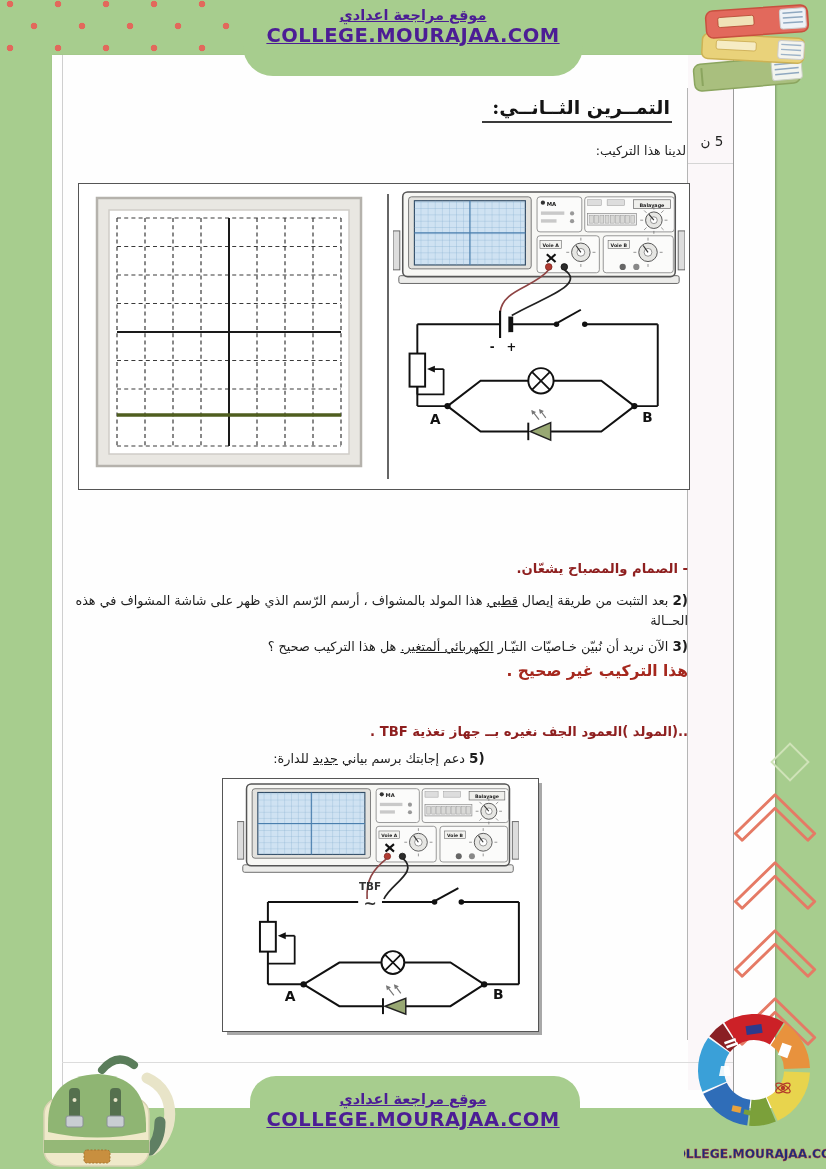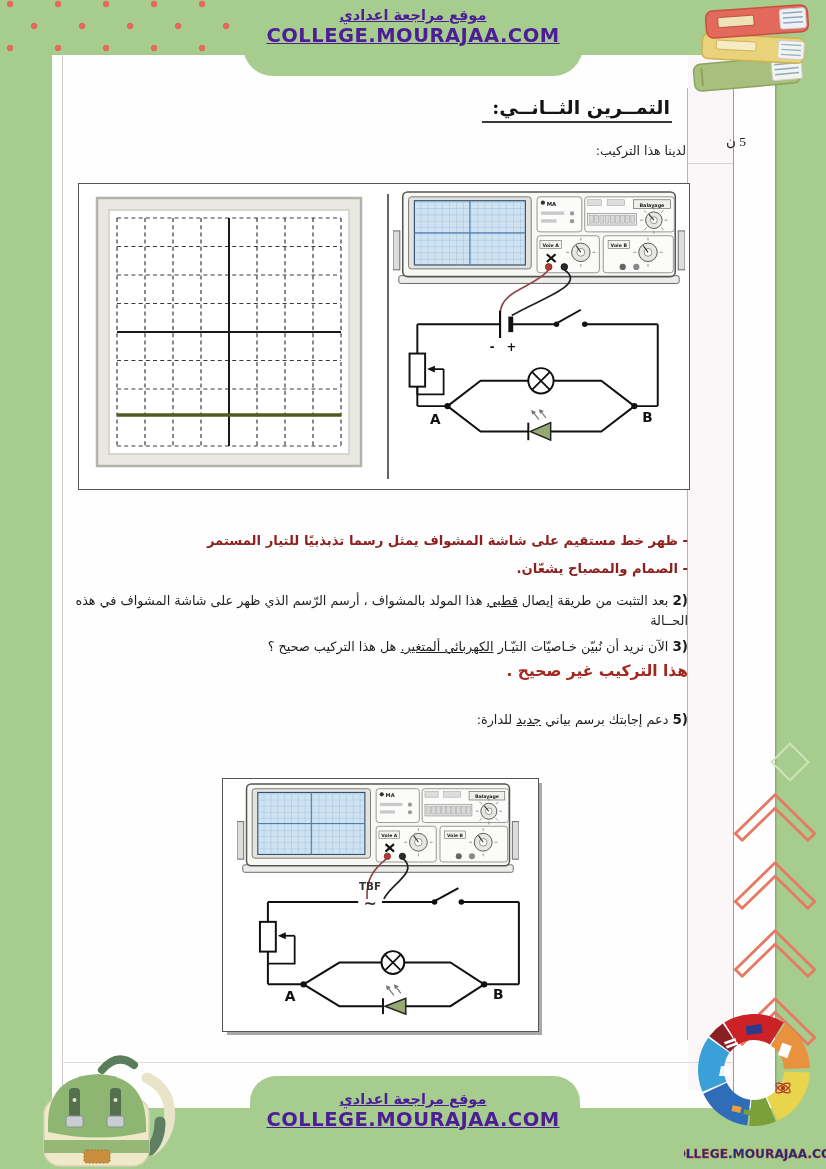--- a/index.html
+++ b/index.html
@@ -9,21 +9,21 @@
     background-image:
       radial-gradient(circle,#e2695c 3px,rgba(0,0,0,0) 3.6px),
       radial-gradient(circle,#e2695c 3px,rgba(0,0,0,0) 3.6px);
     background-size:48px 44px,48px 44px;
     background-position:10px 4px,34px 26px;}
   .page{position:absolute;left:52px;top:55px;width:723px;height:1053px;background:#fefefe;
     box-shadow:1px 1px 2px rgba(0,0,0,.25);}
   .vline{position:absolute;width:1px;background:#9b9b9b;}
   .hline{position:absolute;height:1px;background:#d5d5d5;}
   .score-col{position:absolute;left:688px;top:55px;width:45px;height:1035px;background:#fbf7f9;}
-  .score{position:absolute;left:716px;top:133px;width:40px;text-align:center;font-size:13.5px;color:#222;direction:rtl;font-family:Liberation Serif, serif;}
+  .score{position:absolute;left:692px;top:133px;width:40px;text-align:center;font-size:13.5px;color:#222;direction:rtl;}
   .bump-top{position:absolute;left:243px;top:0;width:340px;height:76px;background:#a7cd8e;border-radius:0 0 30px 30px;text-align:center;}
   .bump-bottom{position:absolute;left:250px;top:1076px;width:330px;height:50px;background:#a7cd8e;border-radius:26px 26px 0 0;}
   .band-bottom{position:absolute;left:0;top:1108px;width:826px;height:61px;background:#a7cd8e;}
   .banner-text{color:#4c1d95;font-weight:bold;text-decoration:underline;line-height:1.25;}
   .banner-l1{font-size:14.5px;display:block;margin-top:6px;}
   .banner-l2{font-size:19.5px;display:block;letter-spacing:.5px;}
   .footer-text{position:absolute;left:213px;top:1084px;width:400px;text-align:center;z-index:6;}
   .title{position:absolute;right:154px;top:96px;font-size:19px;font-weight:bold;color:#141414;
     border-bottom:2.5px solid #3a3a3a;padding:0 2px 3px 10px;direction:rtl;font-family:"DejaVu Serif","DejaVu Sans",serif;}
   .intro{position:absolute;right:140px;top:143px;font-size:12.5px;color:#222;direction:rtl;}
@@ -237,37 +237,37 @@
         <polygon points="150,225 155,227 151,230" fill="#777"></polygon>
       </g>
 
       <circle cx="56" cy="222" r="3.2" fill="#111"></circle>
       <circle cx="248" cy="222" r="3.2" fill="#111"></circle>
       <text x="38" y="240" font-size="14" font-weight="bold" fill="#111">A</text>
       <text x="256" y="238" font-size="14" font-weight="bold" fill="#111">B</text>
     </svg>
   </div>
 
-  <div class="qwrap ans" style="top:531px;padding-left:0;padding-right:40px;">- ظهر خط مستقيم على شاشة المشواف يمثل رسما تذبذبيًا للتيار المستمر</div>
   <div class="qwrap ans" style="top:559px;padding-right:200px;">- الصمام والمصباح يشعّان.</div>
 
   <div class="qwrap" style="top:590px;">
     <span class="qnum"><span class="ltr">2)</span></span>
     <span>بعد التثبت من طريقة إيصال </span><span class="u">قطبي</span><span> هذا المولد بالمشواف ، أرسم الرّسم الذي ظهر على شاشة المشواف في هذه</span><br>
     <span>الحــالة</span>
   </div>
 
   <div class="qwrap" style="top:636px;">
     <span class="qnum"><span class="ltr">3)</span></span>
     <span>الآن نريد أن نُبيّن خـاصيّات التيّـار </span><span class="u">الكهربائي ألمتغير.</span><span> هل هذا التركيب صحيح ؟</span>
   </div>
   <div class="qwrap ans-big" style="top:661px;padding-right:95px;">هذا التركيب غير صحيح .</div>
 
-
-  <div class="qwrap" style="top:709px;">
+  <div class="qwrap ans" style="top:722px;padding-right:42px;">..(المولد )العمود الجف نغيره بــ جهاز تغذية TBF .</div>
+
+  <div class="qwrap" style="top:748px;text-align:center;">
     <span class="qnum"><span class="ltr">5)</span></span>
     <span>دعم إجابتك برسم بياني </span><span class="u">جديد</span><span> للدارة:</span>
   </div>
 
   <div class="figure fig2">
     <svg style="position:absolute;left:0;top:0;" width="313" height="250" viewBox="0 0 315 252">
       <use href="#osc" x="14" y="3" width="284" height="95"></use>
 
       <path d="M165,80 C150,92 144,102 145,121" fill="none" stroke="#8e4444" stroke-width="1.7"></path>
       <path d="M181,80 C198,94 168,106 162,121" fill="none" stroke="#222" stroke-width="1.8"></path>

